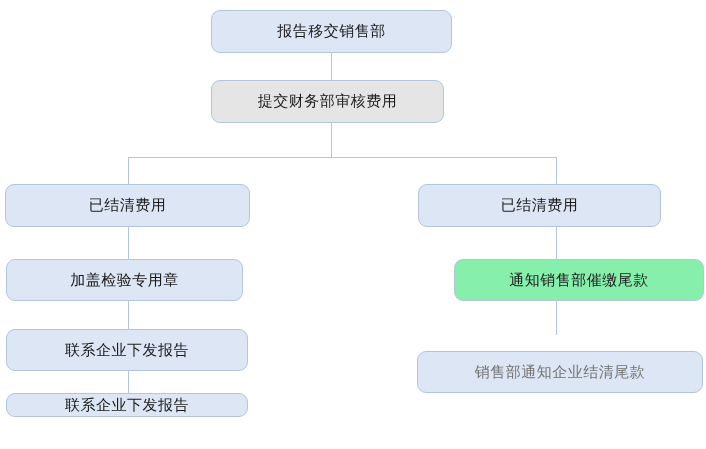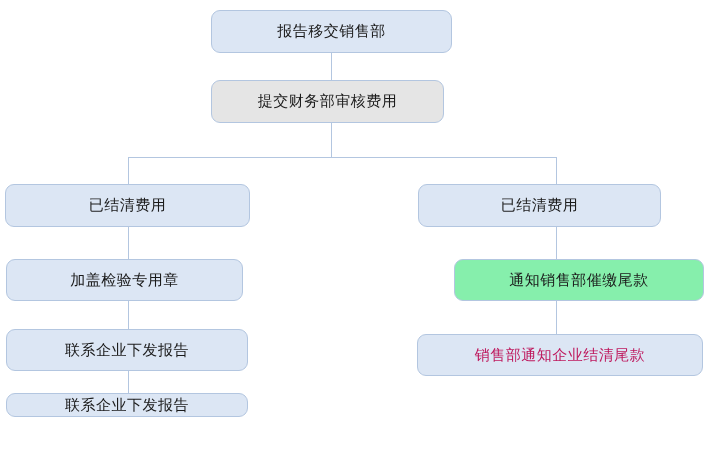--- a/index.html
+++ b/index.html
@@ -79,16 +79,16 @@
     </div>
     <div class="node" style="left: 6px; top: 393px; width: 242px; height: 24px; background: rgb(220, 230, 244); border-color: rgb(179, 198, 224); color: rgb(26, 26, 26);">
       <span class="node-label">联系企业下发报告</span>
     </div>
     <div class="node" style="left: 418px; top: 184px; width: 243px; height: 43px; background: rgb(220, 230, 244); border-color: rgb(179, 198, 224); color: rgb(26, 26, 26);">
       <span class="node-label">已结清费用</span>
     </div>
     <div class="node" style="left: 418px; top: 259px; width: 250px; height: 42px; background: #86efac; border-color: rgb(179, 198, 224); color: rgb(26, 26, 26); margin-left: 36px;">
       <span class="node-label">通知销售部催缴尾款</span>
     </div>
-    <div class="node" style="left: 417px; top: 334px; width: 286px; height: 42px; background: rgb(220, 230, 244); border-color: rgb(179, 198, 224); color: #be185d;">
+    <div class="node" style="left: 417px; top: 351px; width: 286px; height: 42px; background: rgb(220, 230, 244); border-color: rgb(179, 198, 224); color: #737373;">
       <span class="node-label">销售部通知企业结清尾款</span>
     </div>
   </div>
 
 </body></html>

